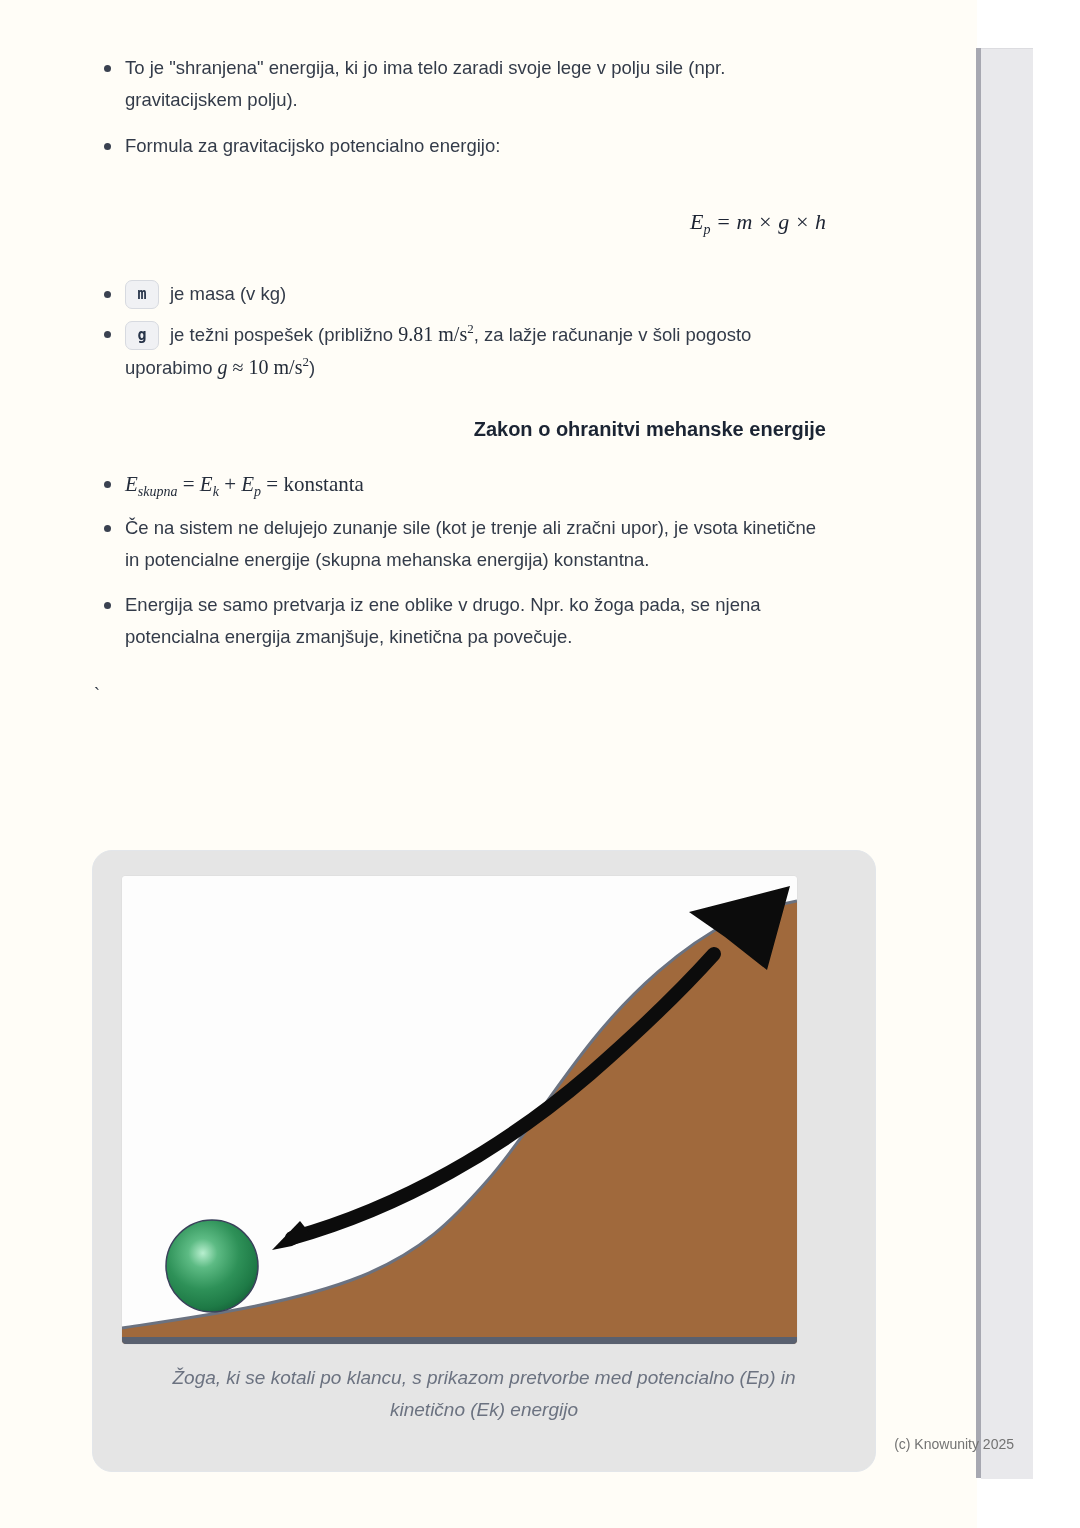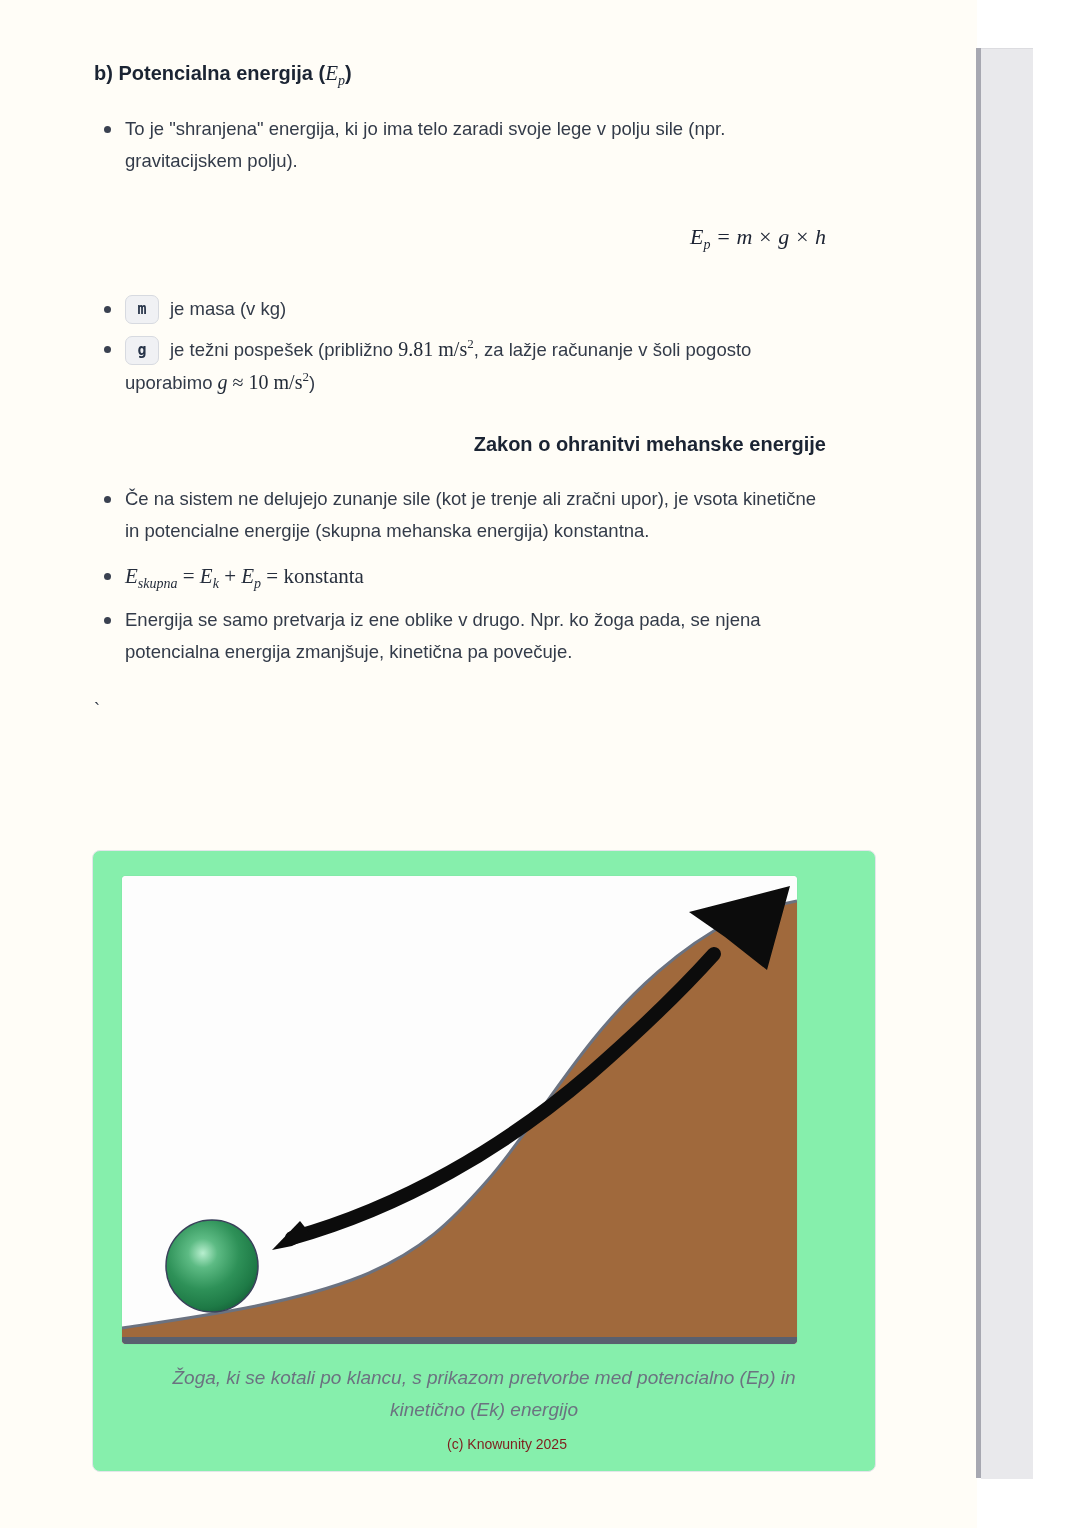--- a/index.html
+++ b/index.html
@@ -69,83 +69,86 @@
   .eq{
     font-family:"Liberation Serif", serif;font-size:21px;color:#262e3c;
   }
   .eq .E{font-style:italic;}
   .stray{
     margin:26px 0 0 0;font-size:18px;color:#333b49;
   }
   
   .figure-card{
     position:absolute;left:92px;top:850px;width:784px;height:622px;
-    background:#86efac;border:1px solid #e3e6ea;border-radius:8px;
+    background:#e5e5e5;border:1px solid #e3e6ea;border-radius:20px;
     box-sizing:border-box;
   }
   .figure-img{
     position:absolute;left:29px;top:25px;width:675px;height:468px;
     background:#fdfdfd;border-radius:4px;
     box-shadow:0 0 0 1px rgba(0,0,0,0.02);
     overflow:hidden;
   }
   .figure-img svg{display:block;}
   .caption{
     position:absolute;left:0;top:511px;width:100%;
     text-align:center;font-style:italic;color:#6b7280;
     font-size:19px;line-height:32px;
   }
   .caption .cap-inner{display:inline-block;max-width:660px;}
   .copyright{
     position:absolute;left:0;top:1435px;width:1014px;
-    text-align:center;font-size:14px;line-height:18px;color:#7f1d1d;
+    text-align:right;font-size:14px;line-height:18px;color:#737373;
     z-index:5;
   }
 </style>
 </head>
 <body>
 
 <div class="paper"></div>
 <div class="edge-line"></div>
 <div class="side-strip"></div>
 
 <div class="content">
 
-  <h3 class="sect"><span>b) Potencialna energija (</span><span class="mathvar"><span>E</span><sub>p</sub></span><span>)</span></h3>
 
   <ul class="blist">
     <li>
       <span class="dot"></span>
       <span class="li-body">To je "shranjena" energija, ki jo ima telo zaradi svoje lege v polju sile (npr. gravitacijskem polju).</span>
     </li>
+    <li>
+      <span class="dot"></span>
+      <span class="li-body">Formula za gravitacijsko potencialno energijo:</span>
+    </li>
   </ul>
 
   <div class="formula-block"><span class="mathvar"><span>E</span><sub>p</sub></span><span class="rest"> = m × g × h</span></div>
 
   <ul class="blist">
     <li style="margin-bottom:8px;">
       <span class="dot"></span>
       <span class="li-body"><code class="badge">m</code><span>je masa (v kg)</span></span>
     </li>
     <li style="margin-bottom:22px;">
       <span class="dot"></span>
       <span class="li-body"><code class="badge">g</code><span>je težni pospešek (približno </span><span class="mathtext"><span>9.81 m/s</span><sup>2</sup></span><span>, za lažje računanje v šoli pogosto uporabimo </span><span class="mathtext"><i>g</i><span> ≈ 10 m/s</span><sup>2</sup></span><span>)</span></span>
     </li>
   </ul>
 
   <h3 class="sect sect2">Zakon o ohranitvi mehanske energije</h3>
 
   <ul class="blist">
+    <li style="margin-bottom:12px;">
+      <span class="dot"></span>
+      <span class="li-body eq"><span class="E">E</span><sub>skupna</sub><span> = </span><span class="E">E</span><sub>k</sub><span> + </span><span class="E">E</span><sub>p</sub><span> = konstanta</span></span>
+    </li>
     <li style="margin-bottom:13px;">
       <span class="dot"></span>
       <span class="li-body">Če na sistem ne delujejo zunanje sile (kot je trenje ali zračni upor), je vsota kinetične in potencialne energije (skupna mehanska energija) konstantna.</span>
-    </li>
-    <li style="margin-bottom:12px;">
-      <span class="dot"></span>
-      <span class="li-body eq"><span class="E">E</span><sub>skupna</sub><span> = </span><span class="E">E</span><sub>k</sub><span> + </span><span class="E">E</span><sub>p</sub><span> = konstanta</span></span>
     </li>
     <li>
       <span class="dot"></span>
       <span class="li-body">Energija se samo pretvarja iz ene oblike v drugo. Npr. ko žoga pada, se njena potencialna energija zmanjšuje, kinetična pa povečuje.</span>
     </li>
   </ul>
 
   <div class="stray">`</div>
 </div>
 

